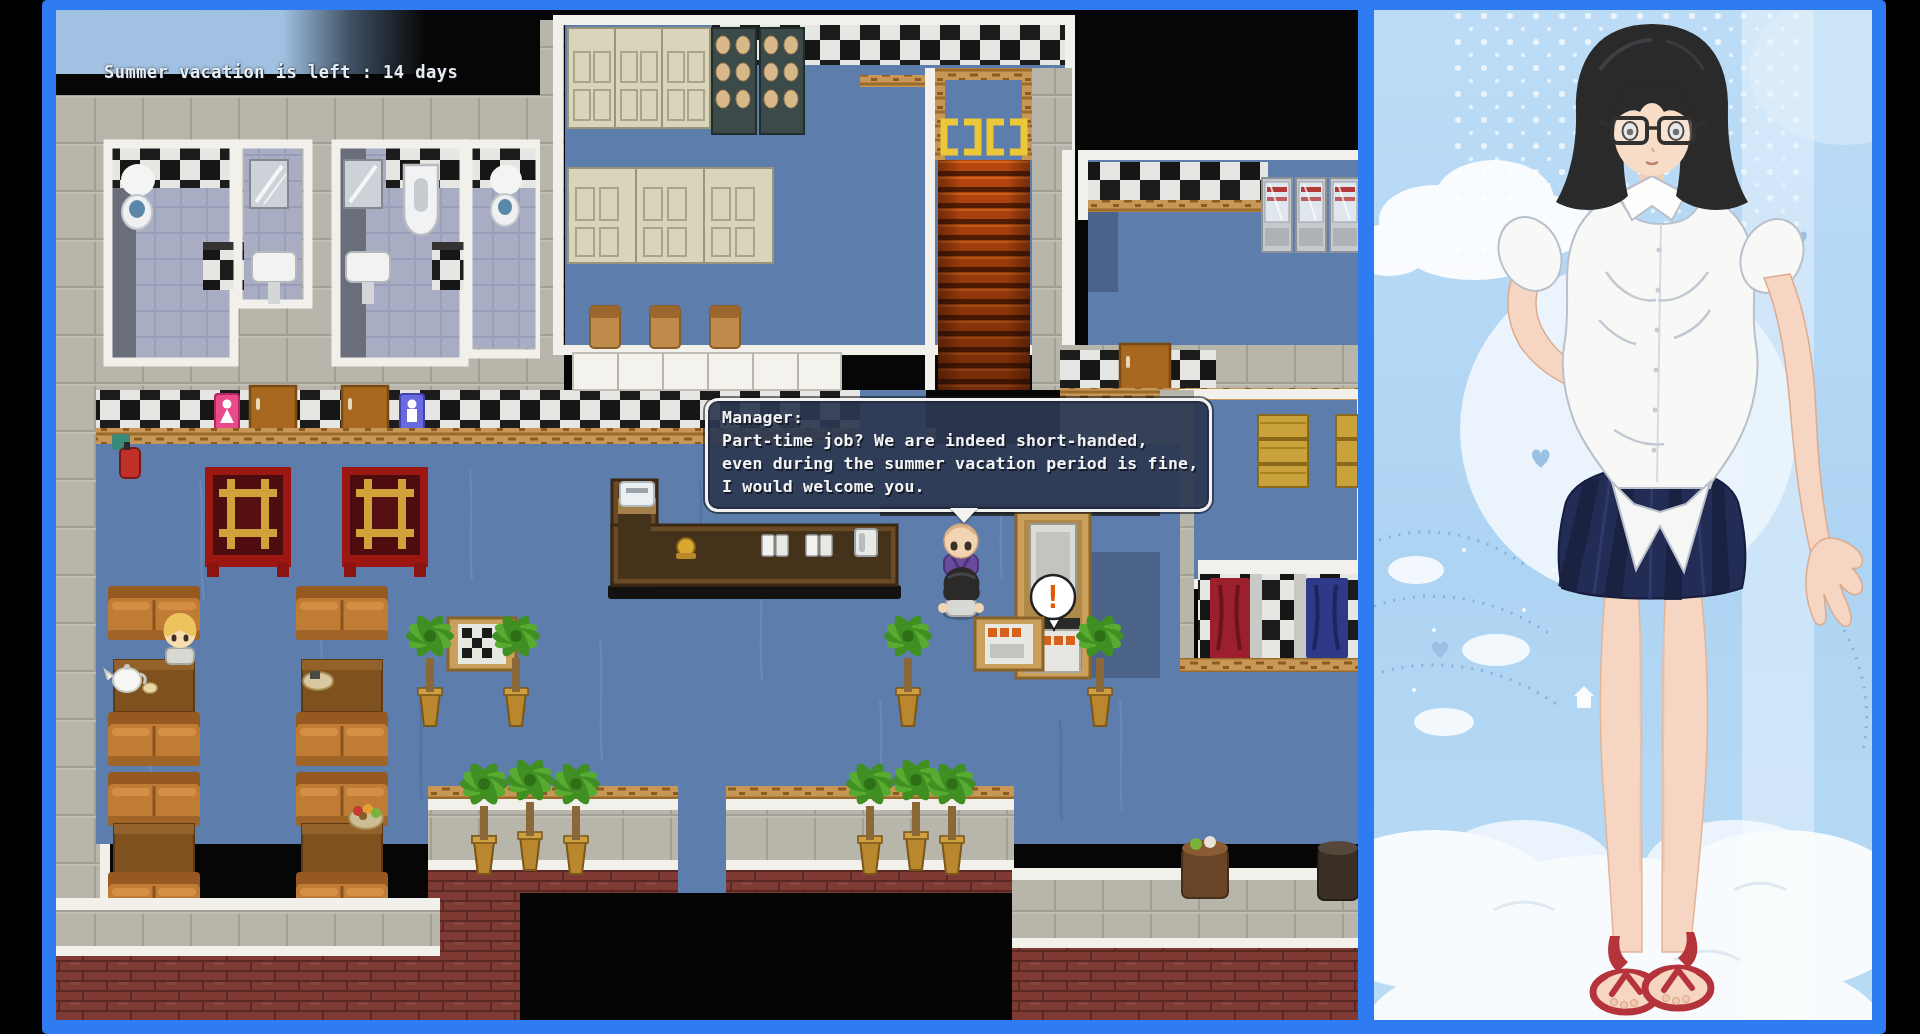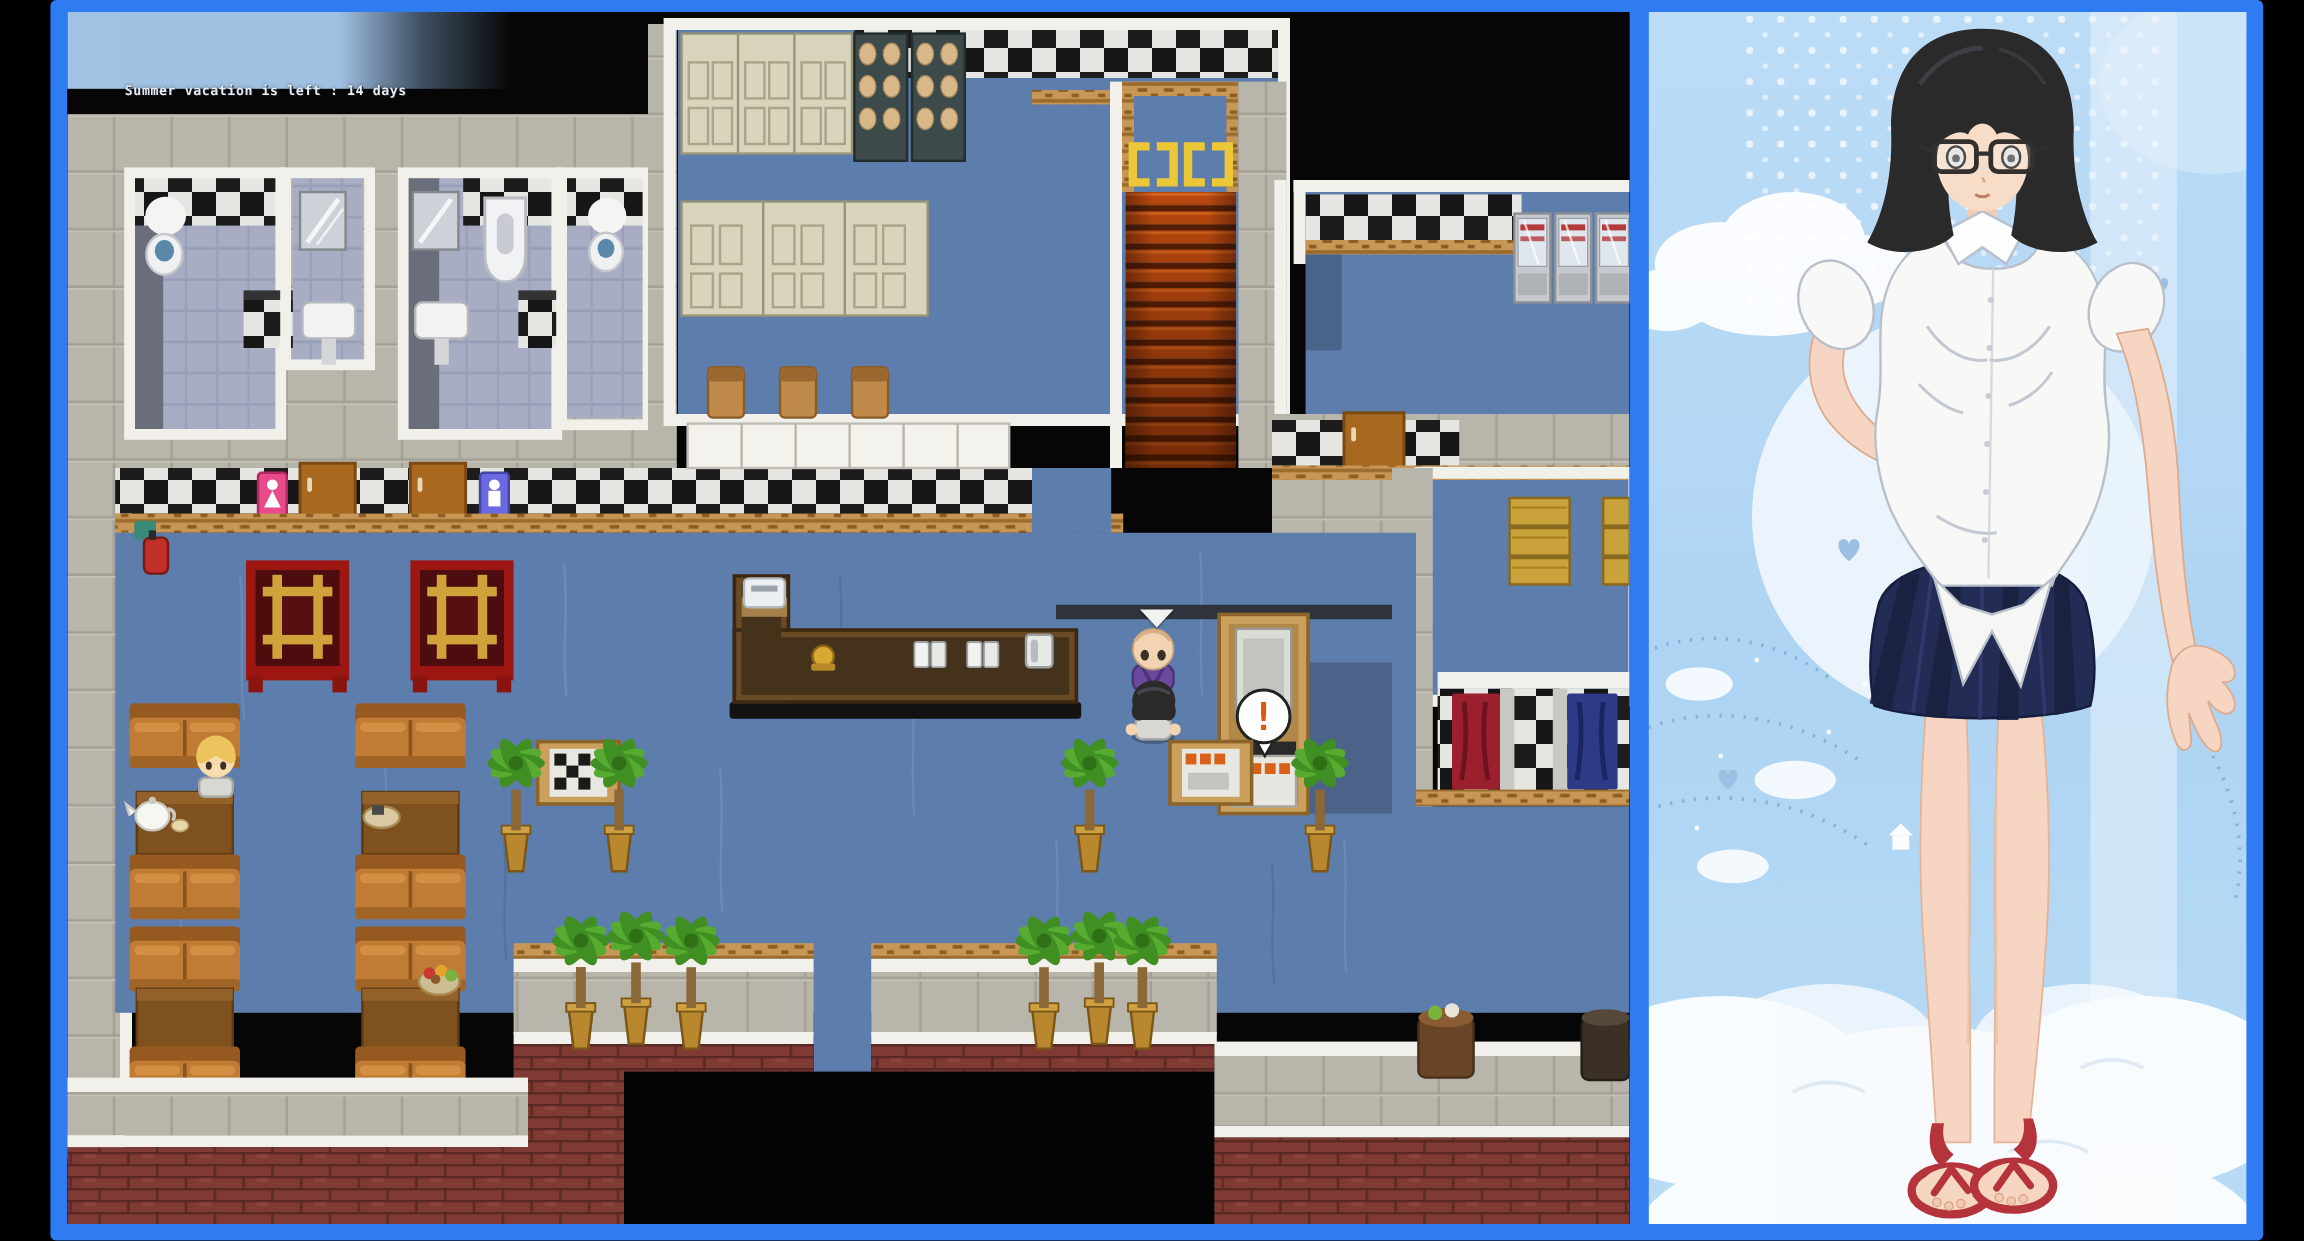--- a/index.html
+++ b/index.html
@@ -9,21 +9,21 @@
               background:#2e7bf2;border-radius:5px;}
   .map-viewport{position:absolute;left:56px;top:10px;width:1302px;height:1010px;
                 background:#050505;overflow:hidden;}
   .map-svg{position:absolute;left:0;top:0;}
   .portrait-panel{position:absolute;left:1374px;top:10px;width:498px;height:1010px;
                   background:linear-gradient(180deg,#bcdcf6 0%,#aed4f3 55%,#b9dcf5 100%);overflow:hidden;}
   .panel-svg{position:absolute;left:0;top:0;}
   .hud-bar{position:absolute;left:0;top:0;width:378px;height:64px;
            background:linear-gradient(90deg,rgba(166,200,234,0.97) 0%,rgba(166,200,234,0.96) 60%,
            rgba(110,140,175,0.55) 78%,rgba(0,0,0,0) 98%);}
-  .hud-text{position:absolute;left:48px;bottom:-8px;font-size:11px;font-weight:bold;
+  .hud-text{position:absolute;left:48px;bottom:-8px;font-size:17px;font-weight:bold;
             color:#e6edf4;letter-spacing:.5px;white-space:nowrap;
             text-shadow:1px 1px 0 rgba(25,28,36,.9),0 0 3px rgba(0,0,0,.6);}
   .dialog{position:absolute;left:649px;top:388px;width:507px;height:114px;box-sizing:border-box;
           background:rgba(44,56,82,.93);border:3px solid #f2f2f0;border-radius:13px;
           box-shadow:0 0 0 2px rgba(15,18,28,.55), inset 0 0 0 2px rgba(15,18,28,.35);
           padding:5px 14px 4px 14px;color:#f2f4f6;}
   .dialog-line{font-size:16.5px;line-height:23px;font-weight:bold;letter-spacing:.2px;
                white-space:nowrap;text-shadow:1.5px 1.5px 0 rgba(18,20,30,.85);}
   .dialog-pointer{position:absolute;left:894px;top:498px;width:0;height:0;
                   border-left:14px solid transparent;border-right:14px solid transparent;
@@ -587,20 +587,26 @@
           <rect x="1318" y="848" width="40" height="52" rx="6" fill="#3a3026" stroke="#241e16" stroke-width="2"></rect>
           <ellipse cx="1338" cy="848" rx="20" ry="7" fill="#55483a"></ellipse>
         </g>
       </g>
     </svg>
 
     <div class="hud-bar">
       <div class="hud-text">Summer vacation is left : 14 days</div>
     </div>
 
+    <div class="dialog">
+      <div class="dialog-line">Manager:</div>
+      <div class="dialog-line">Part-time job? We are indeed short-handed,</div>
+      <div class="dialog-line">even during the summer vacation period is fine,</div>
+      <div class="dialog-line">I would welcome you.</div>
+    </div>
     <div class="dialog-pointer"></div>
   </div>
 
   <div class="portrait-panel">
     <svg class="panel-svg" width="498" height="1010" viewBox="0 0 498 1010">
       <defs>
         <pattern id="pdots" width="26" height="26" patternUnits="userSpaceOnUse">
           <circle cx="6" cy="6" r="3" fill="#ffffff"></circle>
           <circle cx="19" cy="19" r="2.2" fill="#ffffff" opacity=".85"></circle>
         </pattern>

